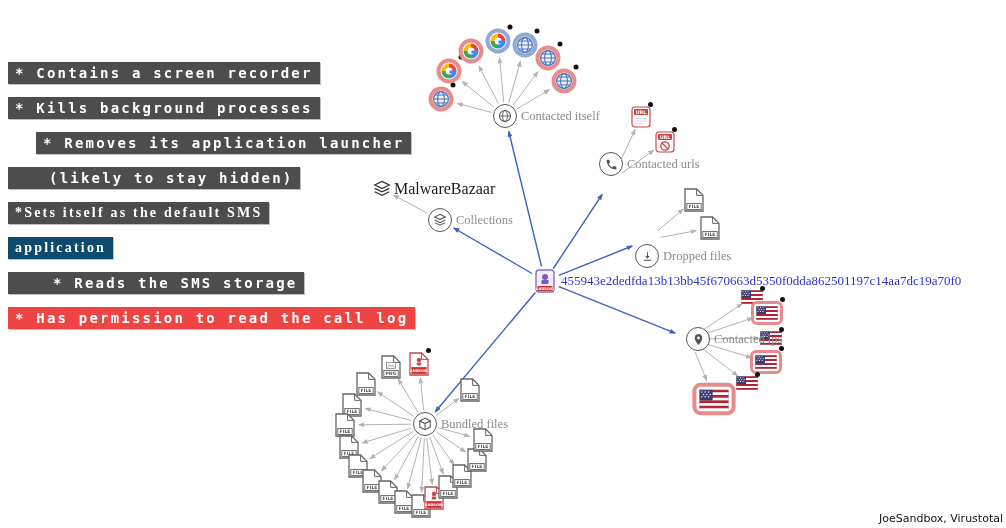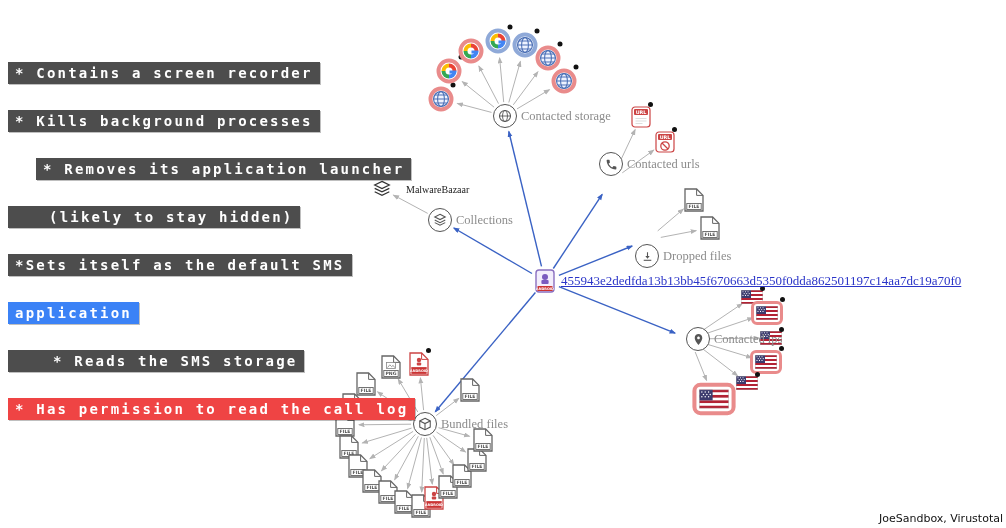--- a/index.html
+++ b/index.html
@@ -3,21 +3,21 @@
 <meta charset="utf-8">
 <style>
   html,body{margin:0;padding:0}
   body{
     width:1006px;height:528px;position:relative;overflow:hidden;
     background:#ffffff;font-family:"Liberation Serif",serif;
   }
   
   #annotations{
     position:absolute;left:8px;top:62px;z-index:6;
-    display:flex;flex-direction:column;align-items:flex-start;gap:26px;
+    display:flex;flex-direction:column;align-items:flex-start;gap:13px;
   }
   .ann-line{
     font-family:"DejaVu Sans Mono",monospace;font-weight:bold;font-size:14px;
     letter-spacing:2.2px;padding:3px 7px;white-space:nowrap;
     box-shadow:1px 1px 0 rgba(0,0,0,.25);
   }
   
   #edges{position:absolute;left:0;top:0;z-index:1}
   #nodes{position:absolute;left:0;top:0;width:1006px;height:528px;z-index:2;pointer-events:none}
   .node{
@@ -31,21 +31,21 @@
   .cat-icon{
     width:24px;height:24px;border-radius:50%;border:1.5px solid #555;background:#fff;
     display:flex;align-items:center;justify-content:center;box-sizing:border-box;flex:0 0 auto;
   }
   .cat-label{
     position:absolute;left:calc(100% + 4px);top:50%;transform:translateY(-50%);
     font-size:12.5px;color:var(--cat-label,#8c8c8c);white-space:nowrap;
   }
   .sat-label{
     position:absolute;left:calc(100% + 3px);top:50%;transform:translateY(-50%);
-    font-size:10px;color:#1a1a1a;white-space:nowrap;margin-left:12px;
+    font-size:16px;color:#1a1a1a;white-space:nowrap;
   }
   .hash-label{
     position:absolute;left:26px;top:50%;transform:translateY(-50%);
     font-size:13px;white-space:nowrap;
   }
   .ring{
     display:flex;align-items:center;justify-content:center;
     width:25px;height:25px;border-radius:50%;background:#fff;
     border:4px solid var(--ring-red,#e98b8b);box-sizing:border-box;flex:0 0 auto;
   }
@@ -71,22 +71,22 @@
   }
 </style>
 </head>
 <body>
 
 <div id="annotations">
   <div class="ann-line" style="background: rgb(77, 77, 77); color: rgb(255, 255, 255);">* Contains a screen recorder</div>
   <div class="ann-line" style="background: rgb(77, 77, 77); color: rgb(255, 255, 255);">* Kills background processes</div>
   <div class="ann-line" style="background: rgb(77, 77, 77); color: rgb(255, 255, 255); margin-left: 28px;">* Removes its application launcher</div>
   <div class="ann-line" style="background: rgb(77, 77, 77); color: rgb(255, 255, 255); padding-left: 41px;">(likely to stay hidden)</div>
-  <div class="ann-line" style="background: rgb(77, 77, 77); color: rgb(255, 255, 255);">*Sets itself as the default SMS</div>
-  <div class="ann-line" style="background: #3b82f6; color: rgb(255, 255, 255);">application</div>
+  <div class="ann-line" style="background: rgb(77, 77, 77); color: rgb(255, 255, 255); font-family: Liberation Serif, serif;">*Sets itself as the default SMS</div>
+  <div class="ann-line" style="background: #0c4a6e; color: rgb(255, 255, 255); font-family: Liberation Serif, serif;">application</div>
   <div class="ann-line" style="background: rgb(77, 77, 77); color: rgb(255, 255, 255); padding-left: 45px;">* Reads the SMS storage</div>
   <div class="ann-line" style="background: #ef4444; color: rgb(255, 255, 255);">* Has permission to read the call log</div>
 </div>
 
 <svg id="edges" width="1006" height="528">
   <defs>
     <marker id="arrow-blue" markerWidth="8" markerHeight="7" refX="5.5" refY="2.5" orient="auto" markerUnits="userSpaceOnUse">
       <path id="arrow-blue-path" d="M0 0L6.5 2.5L0 5z" fill="#3a62c4"></path>
     </marker>
     <marker id="arrow-gray" markerWidth="8" markerHeight="7" refX="5.5" refY="2.5" orient="auto" markerUnits="userSpaceOnUse">
@@ -197,21 +197,21 @@
       <i class="dot"></i>
     </div>
     <div class="node cat" style="left: 505px; top: 116px;">
       <span class="cat-icon">
         <svg width="14" height="14" viewBox="0 0 16 16">
           <circle cx="8" cy="8" r="6.3" fill="none" stroke="#555" stroke-width="1.2"></circle>
           <ellipse cx="8" cy="8" rx="2.8" ry="6.3" fill="none" stroke="#555" stroke-width="1"></ellipse>
           <path d="M1.7 8h12.6" stroke="#555" stroke-width="1"></path>
         </svg>
       </span>
-      <span class="cat-label">Contacted storage</span>
+      <span class="cat-label">Contacted itself</span>
     </div>
     <div class="node leaf" style="left: 641px; top: 117px;">
       <svg width="20" height="22" viewBox="0 0 20 22">
         <rect x="1" y="1" width="18" height="20" rx="3" fill="#fff" stroke="#cc4444" stroke-width="1.2"></rect>
         <rect x="3" y="3" width="14" height="6" rx="1" fill="#cc4444"></rect>
         <text x="10" y="7.8" text-anchor="middle" font-size="4.8" font-weight="bold" font-family="DejaVu Sans, sans-serif" fill="#fff">URL</text>
         <path d="M4.5 12.5h11M4.5 15h11M4.5 17.5h7" stroke="#ddd" stroke-width="1"></path>
       </svg>
       <i class="dot"></i>
     </div>
@@ -590,17 +590,17 @@
       <span class="cat-label">Collections</span>
     </div>
     <div class="node central" style="left: 545px; top: 281px;">
       <svg width="20" height="24" viewBox="0 0 20 24">
         <rect x="1" y="1" width="18" height="22" rx="3" fill="#f3eefc" stroke="#8a6fc0" stroke-width="1.4"></rect>
         <circle cx="10" cy="8" r="3" fill="#7a5bbf"></circle>
         <rect x="6.4" y="11" width="7.2" height="4" rx="1" fill="#7a5bbf"></rect>
         <rect x="2" y="17" width="16" height="5" rx="1.5" fill="#cc3333"></rect>
         <text x="10" y="20.8" font-size="3.4" fill="#fff" text-anchor="middle" font-weight="bold" font-family="DejaVu Sans, sans-serif">ANDROID</text>
       </svg>
-      <span class="hash-label" style="color: rgb(43, 53, 200); text-decoration: underline;">455943e2dedfda13b13bb45f670663d5350f0dda862501197c14aa7dc19a70f0</span>
+      <span class="hash-label" style="color: rgb(43, 53, 200);">455943e2dedfda13b13bb45f670663d5350f0dda862501197c14aa7dc19a70f0</span>
     </div>
   </div>
 
 <div id="attribution">JoeSandbox, Virustotal</div>
 
 </body></html>

